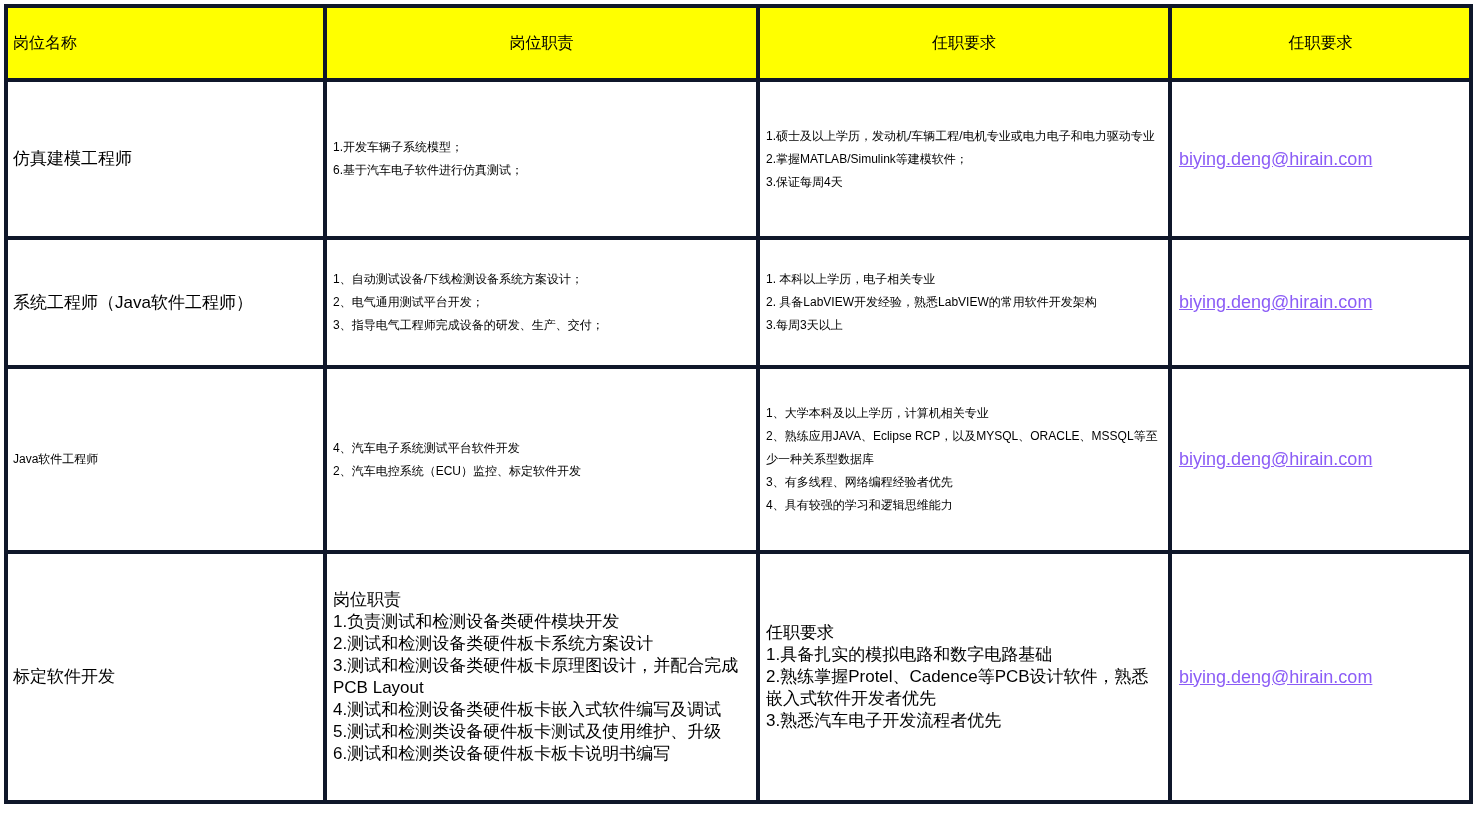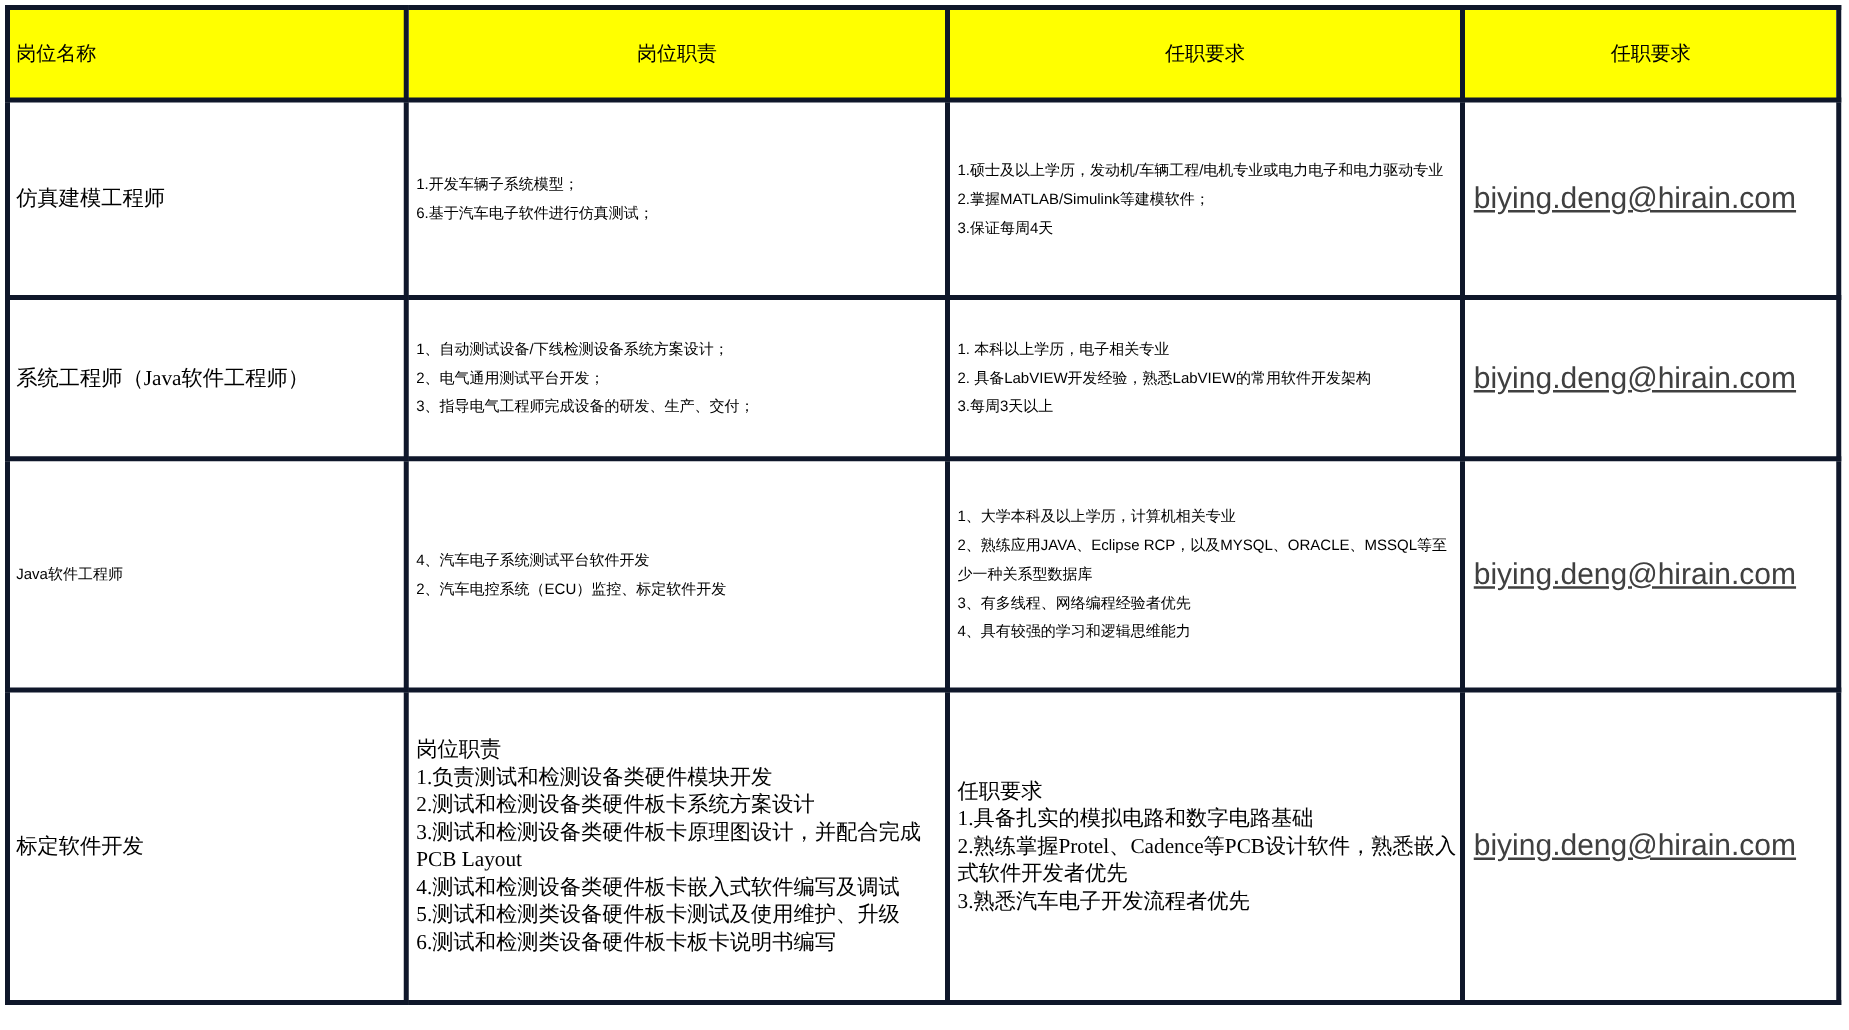--- a/index.html
+++ b/index.html
@@ -39,21 +39,21 @@
   }
   th.h-left  { text-align: left; padding-left: 5px; }
   th.h-center{ text-align: center; }
   
   tr.r0 { height: 158px; }
   tr.r1 { height: 129px; }
   tr.r2 { height: 185px; }
   tr.r3 { height: 250px; }
   
   .serif {
-    font-family: Liberation Serif, serif;
+    font-family: Liberation Sans, sans-serif;
     font-size: 17px;
     line-height: 22px;
   }
   .sans {
     font-family: "Liberation Sans", "DejaVu Sans", sans-serif;
     font-size: 12px;
     line-height: 23px;
   }
   
   td.c-pos {
@@ -63,24 +63,24 @@
   td.c-text {
     text-align: left;
     padding: 2px 3px 2px 6px;
     white-space: pre-wrap;
   }
   td.c-email {
     text-align: left;
     padding: 2px 2px 2px 7px;
   }
   td.c-email a {
-    color: #404040;
+    color: #8b5cf6;
     text-decoration: underline;
     font-family: "Liberation Sans", "DejaVu Sans", sans-serif;
-    font-size: 24px;
+    font-size: 18px;
   }
 </style>
 </head>
 <body>
 
 <div class="table-wrap">
   <table class="jobs">
     <colgroup>
       <col style="width:319px">
       <col style="width:433px">

